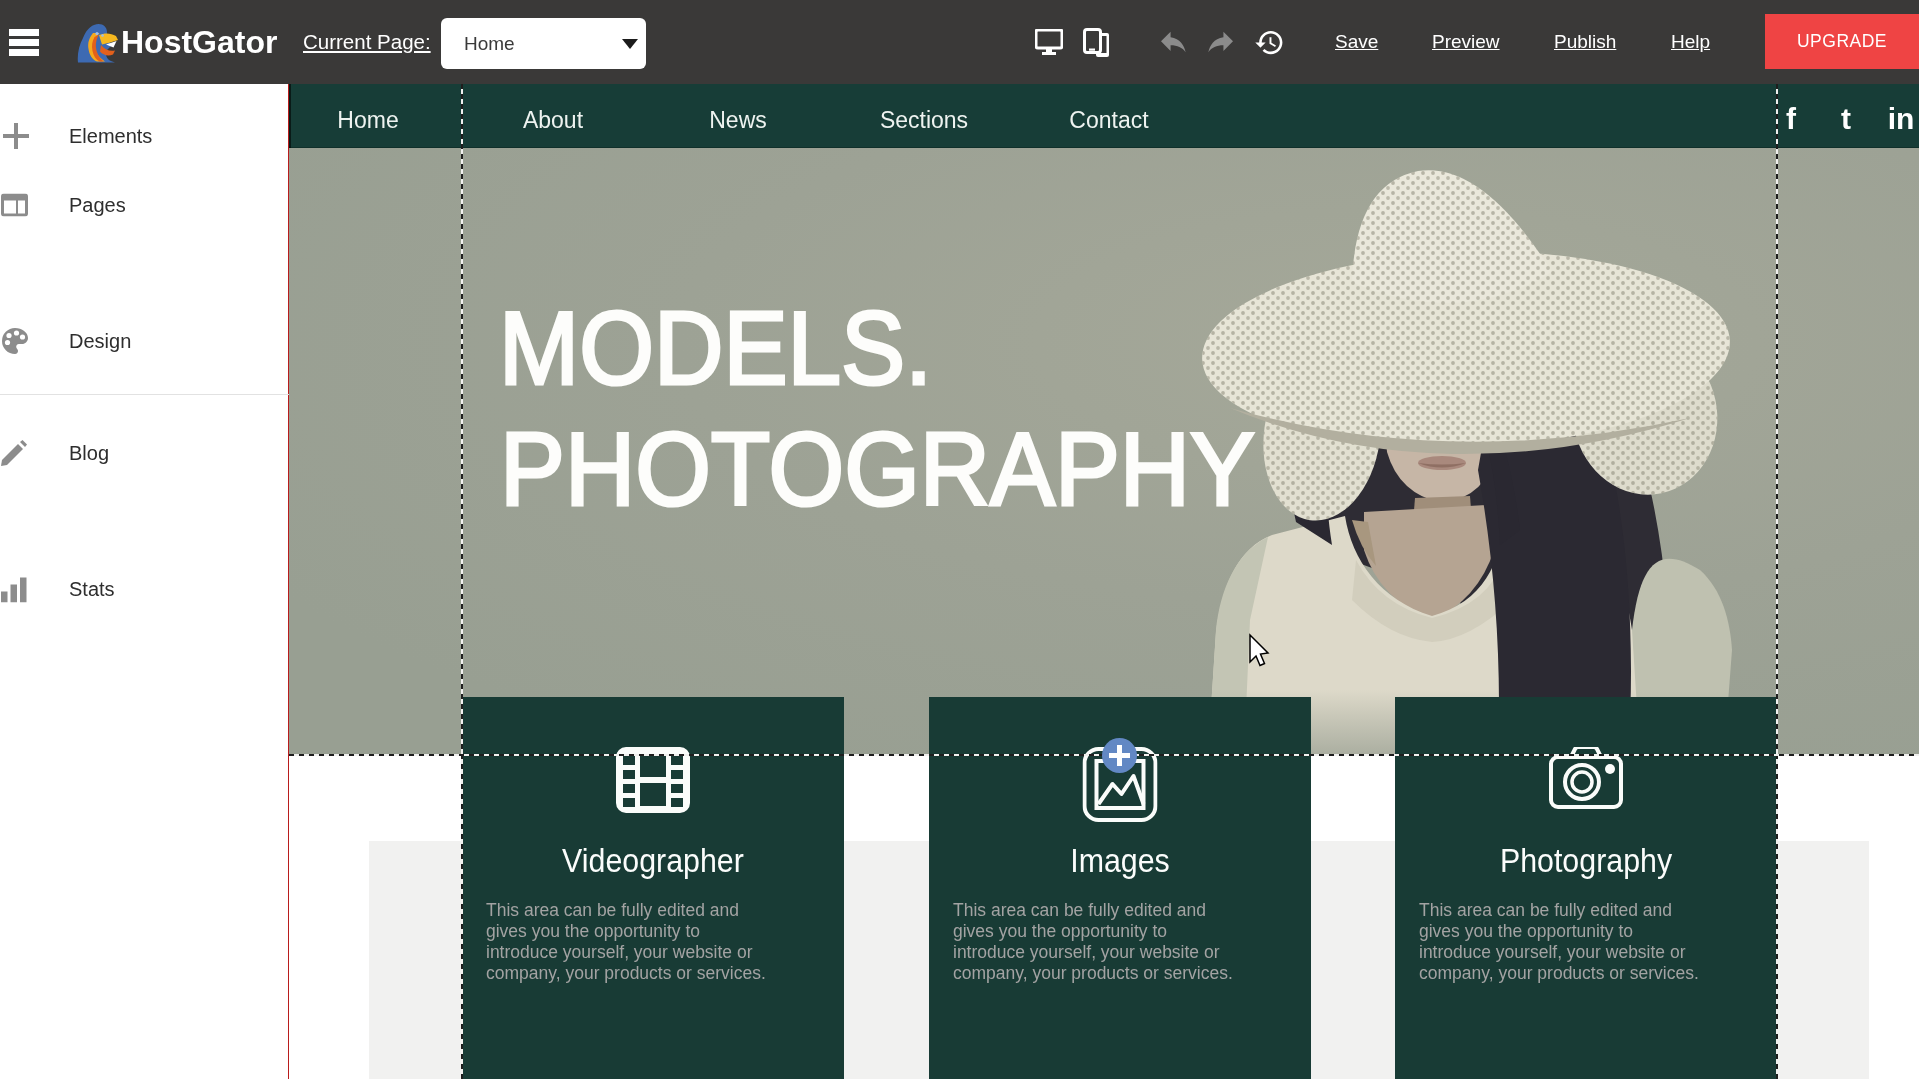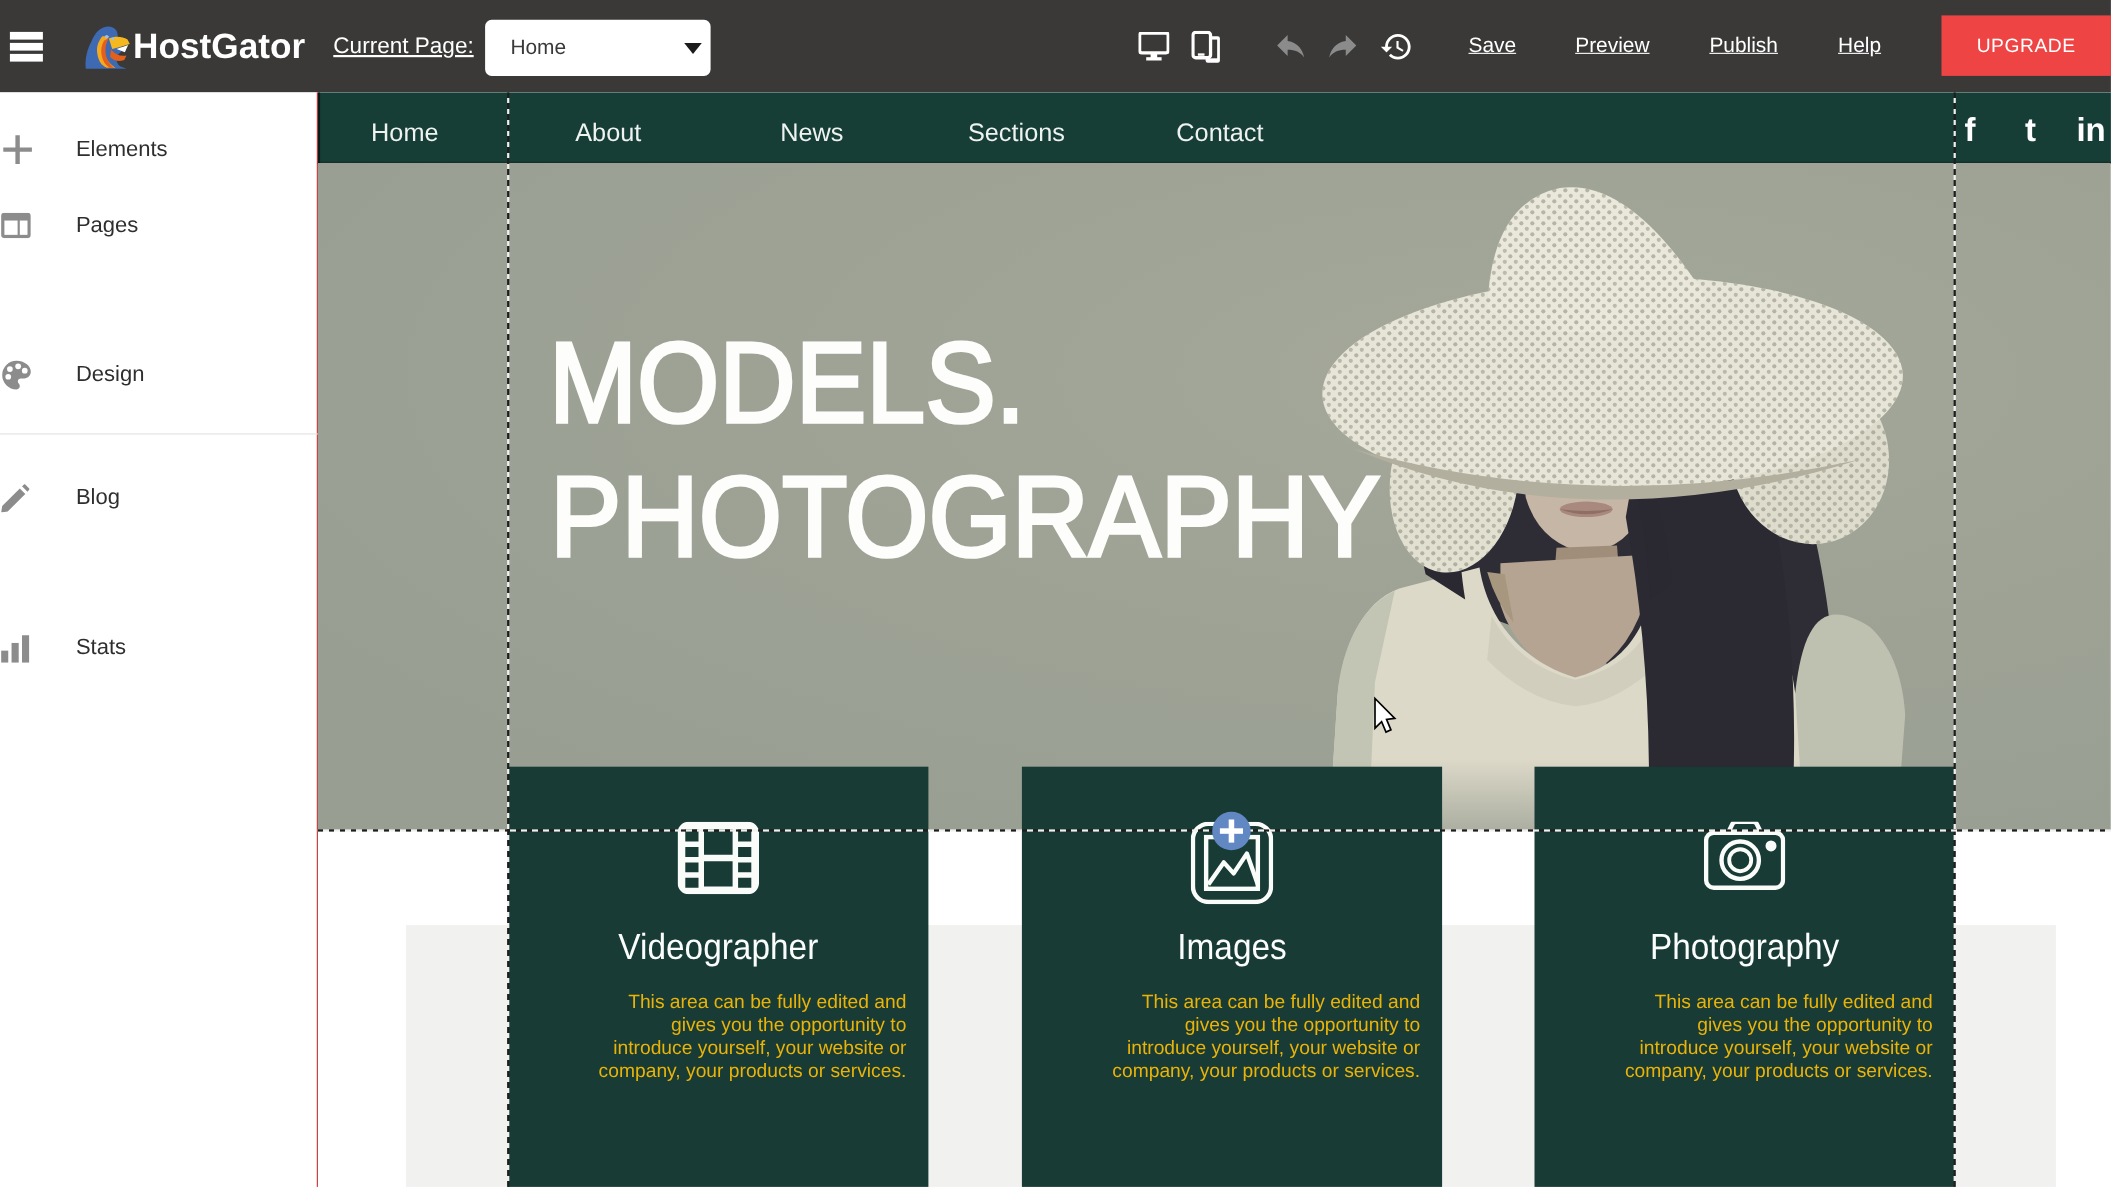--- a/index.html
+++ b/index.html
@@ -37,21 +37,21 @@
 .nav-link { position:absolute; top:0; line-height:73px; color:#eef3f0; font-size:23px; transform:translateX(-50%); }
 .soc { position:absolute; top:0; line-height:70px; color:#fff; font-size:30px; font-weight:bold; transform:translateX(-50%); }
 
 #hero { position:absolute; left:0; top:64px; width:1630px; height:607px; overflow:hidden; }
 
 #graypanel { position:absolute; left:80px; top:757px; width:1500px; height:238px; background:#f1f1f0; }
 
 .card { position:absolute; top:613px; width:382px; height:382px; background:#183b35; }
 .card h2 { position:absolute; left:0; width:100%; top:145px; text-align:center; color:#fbfdfc;
   font-size:33px; font-weight:normal; transform:scaleX(0.92); }
-.card p { position:absolute; left:24px; right:20px; top:203px; text-align:right; color:#eab308;
+.card p { position:absolute; left:24px; right:20px; top:203px; text-align:left; color:#a3a3a3;
   font-size:17.5px; line-height:21px; }
 .card svg.icn { position:absolute; left:50%; top:50px; transform:translateX(-50%); }
 
 
 .vdash { position:absolute; top:0; width:2px; height:995px;
   background:repeating-linear-gradient(to bottom,#1e1e1e 0 5px,#f0f0ee 5px 10px); }
 .hdash { position:absolute; left:0; top:670px; width:1630px; height:2px;
   background:repeating-linear-gradient(to right,#1e1e1e 0 5px,#f0f0ee 5px 10px); }
 
 #plusbadge { position:absolute; left:813px; top:654px; width:35px; height:35px; border-radius:50%;

